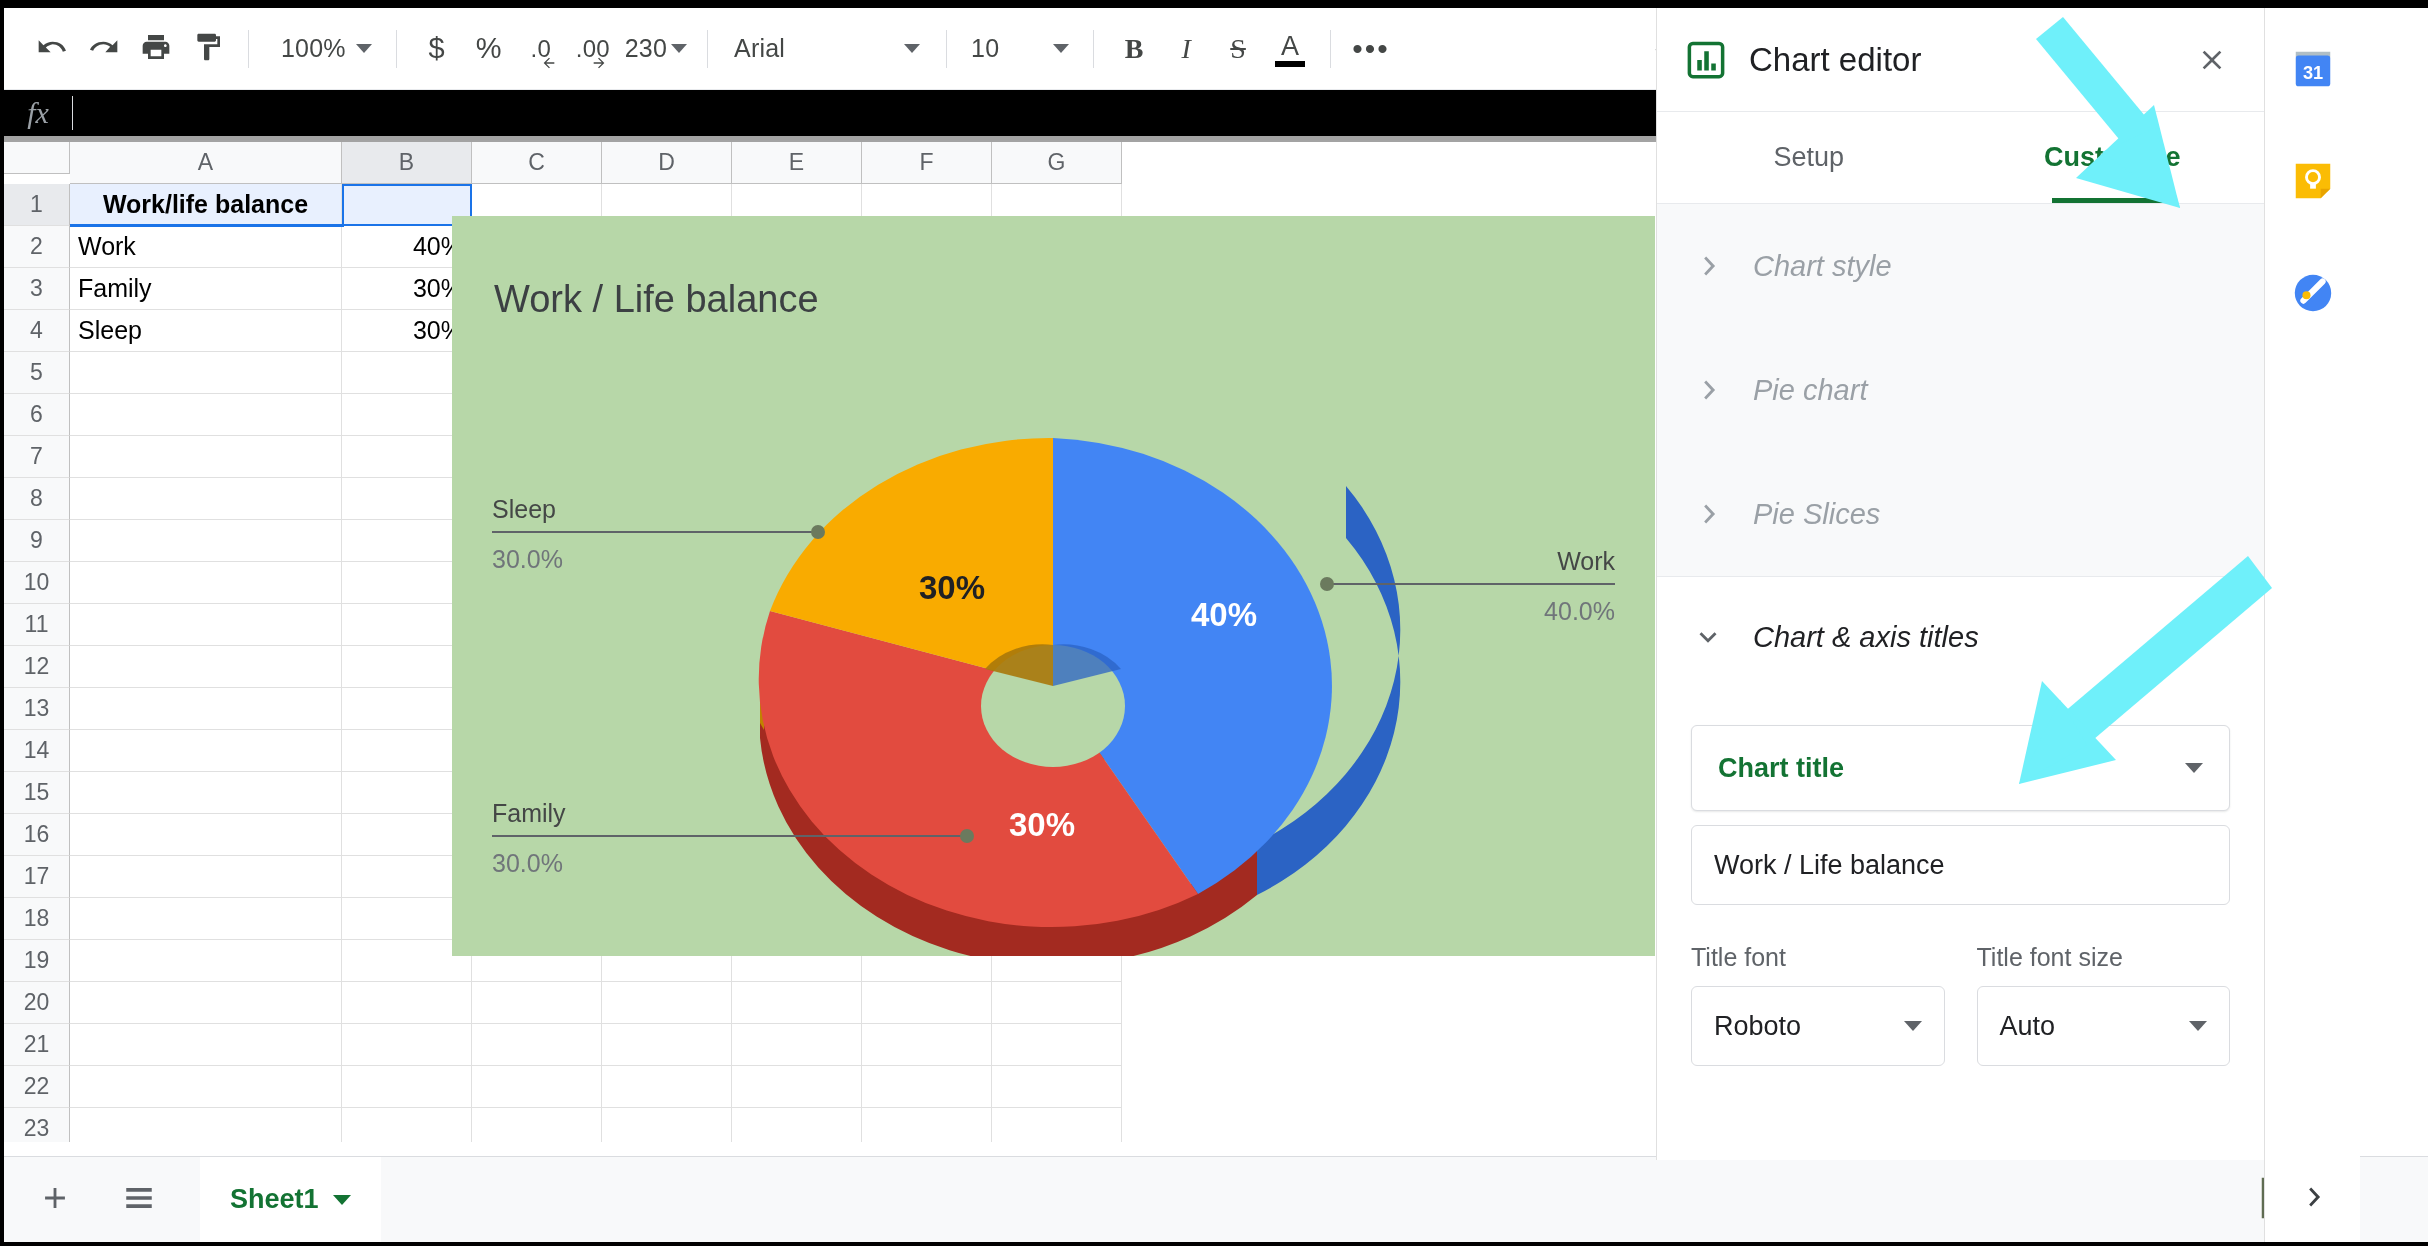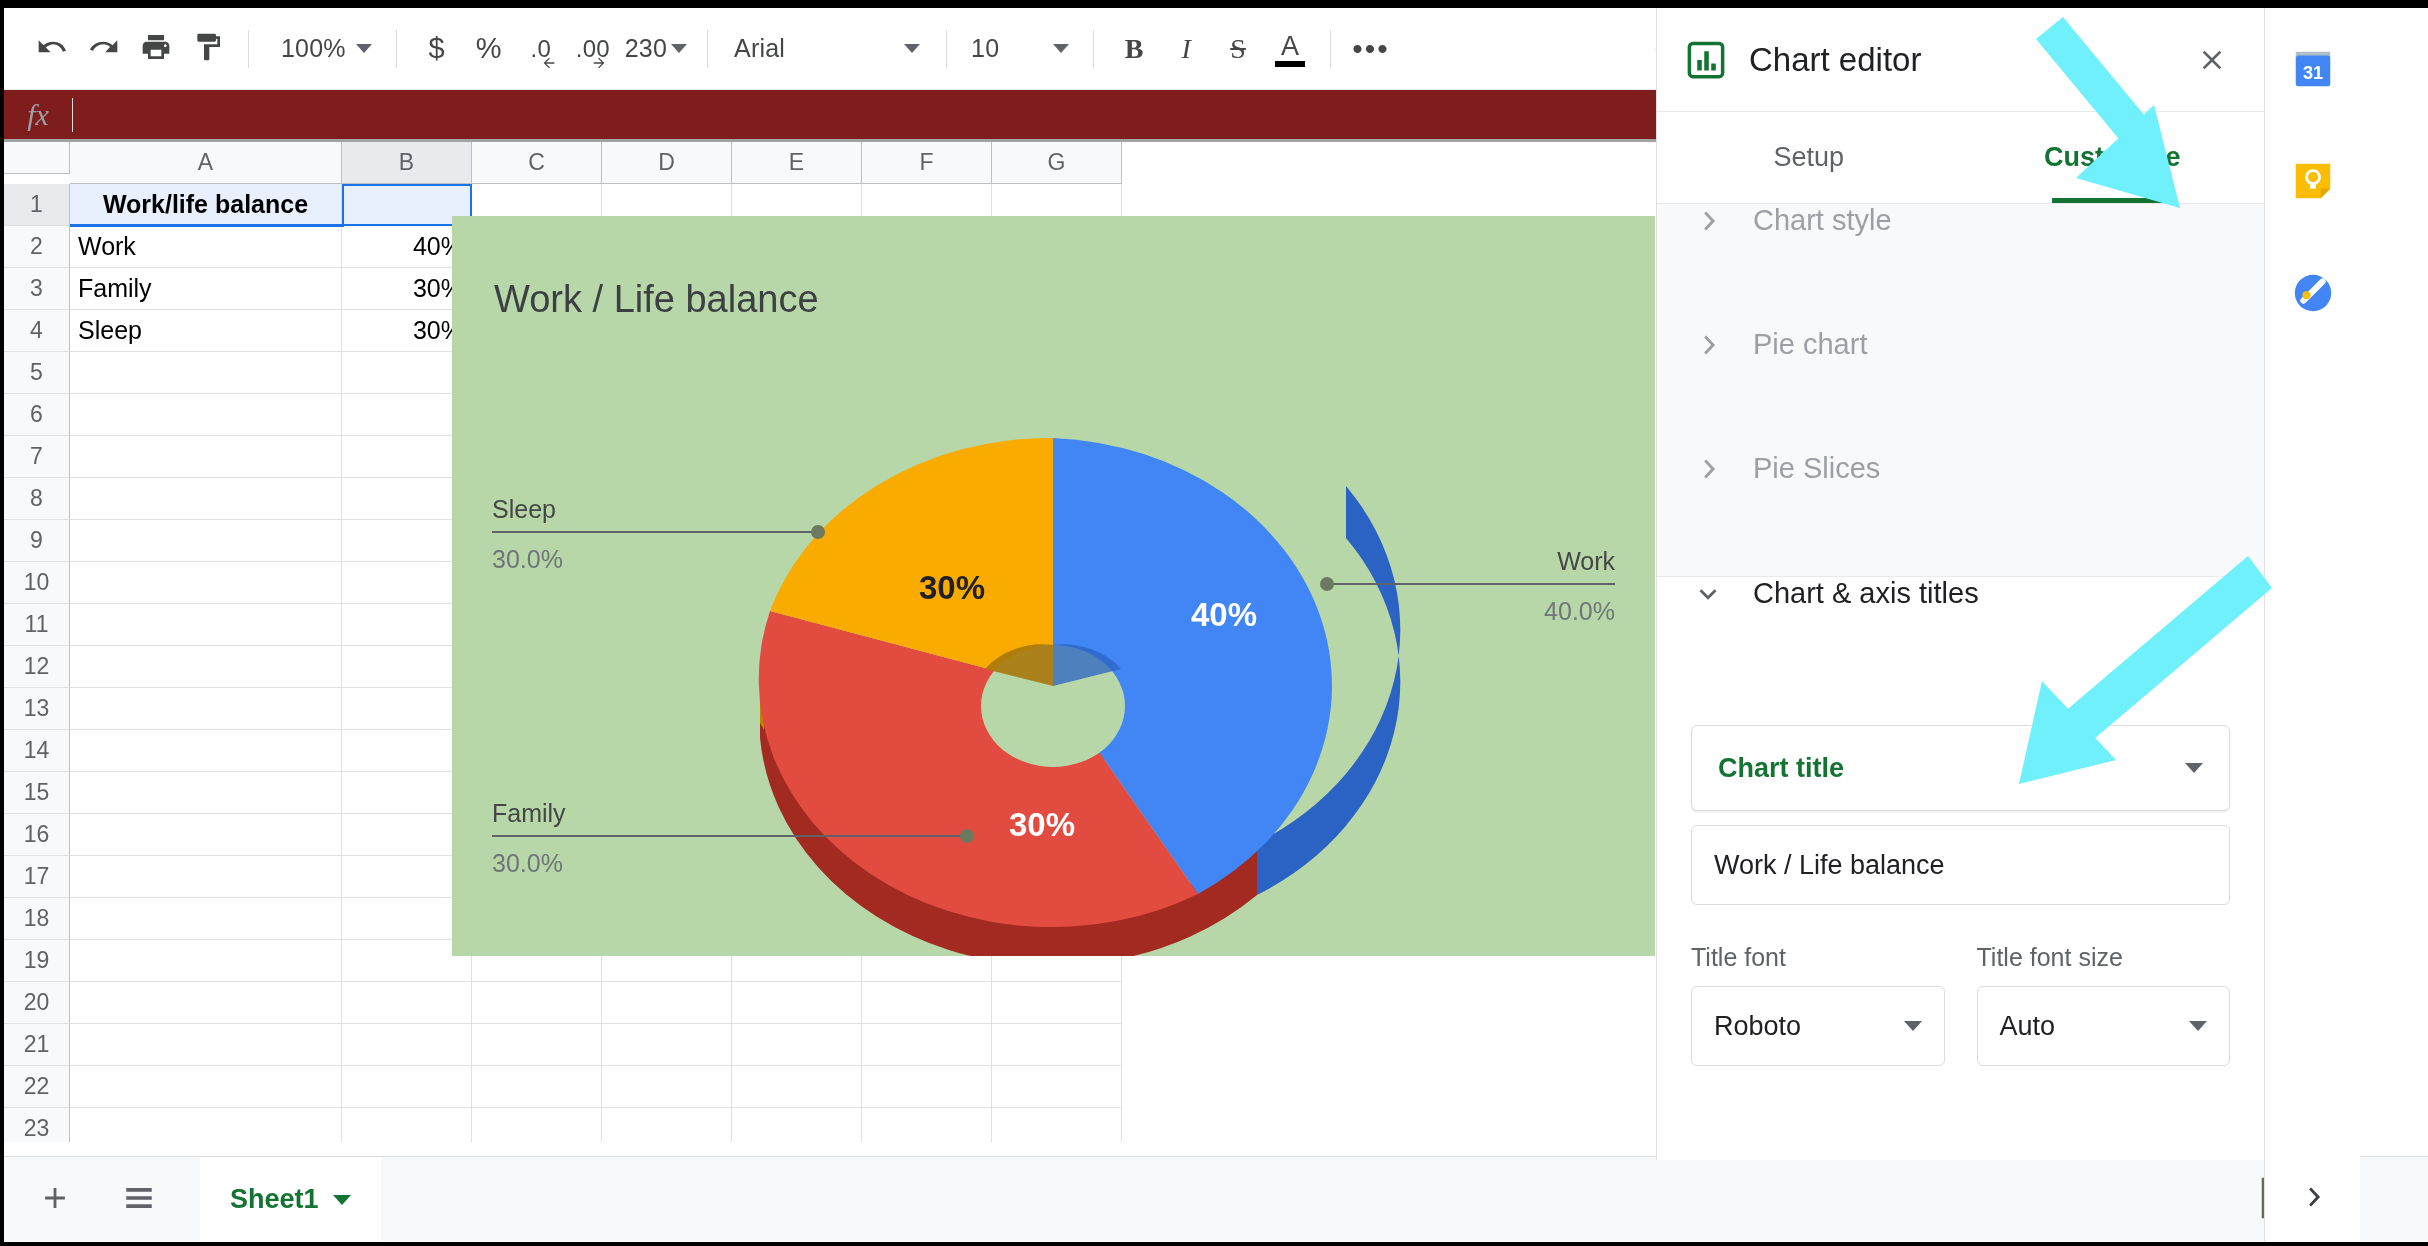--- a/index.html
+++ b/index.html
@@ -52,23 +52,23 @@
   .strike-i { font-size: 28px; text-decoration: line-through; font-family:"Liberation Serif", serif;}
   .textcolor-i { position: relative; font-size: 27px; line-height: 1; padding-bottom: 4px;}
   .textcolor-bar { position:absolute; left:50%; transform: translateX(-50%); bottom:-3px; width: 30px; height: 6px; background:#000; }
   .dots-i { font-size: 30px; letter-spacing: 2px; line-height: 0.5;}
   .collapse-chevron { position:absolute; right: 30px; top: 50%; transform: translateY(-50%); }
 
   
   .formulabar {
     position: absolute; left: 4px; top: 90px;
     width: 1716px; height: 52px;
-    background: #7f1d1d;
+    background: #000000;
     display: flex; align-items: center;
-    border-bottom: 3px solid #a3a3a3;
+    border-bottom: 6px solid #a3a3a3;
     justify-content: center;
   }
   .fx {
     width: 68px; text-align: center;
     font-family: "Liberation Serif", serif; font-style: italic;
     font-size: 30px; color: #9aa0a6;
   }
   .fx-divider { width: 1px; height: 34px; background: #dadce0; }
   .fx-input { flex: 1; height: 100%; }
 
@@ -227,22 +227,22 @@
     flex:1; display:flex; align-items:center; justify-content:center;
     font-size: 27px; color:#5f6368; cursor:pointer; position:relative;
   }
   .tab.active { color:#137333; font-weight: bold; }
   .tab.active::after {
     content:''; position:absolute; left: 30%; right:30%; bottom: 0;
     height: 5px; background:#137333;
   }
   .panel-body { background: #f8f9fa; height: calc(100% - 196px); position:relative; }
   .acc {
-    height: 124px; display:flex; 
-    padding-left: 34px; cursor:pointer;
+    height: 124px; display:flex; align-items:center;
+    padding-left: 34px; cursor:pointer;font-style:italic;
   }
   .acc-chev { width: 40px; color:#9aa0a6; font-size:0; margin-right: 22px; }
   .acc-label { font-size: 29px; color:#9aa0a6; }
   .acc.open { background:#ffffff; }
   .acc.open .acc-label { color:#202124; }
 
   .section-open {
     position:absolute; left:0; right:0; top: 372px; bottom: 0;
     background:#ffffff; border-top: 1px solid #e8eaed;
     padding: 0 34px;

